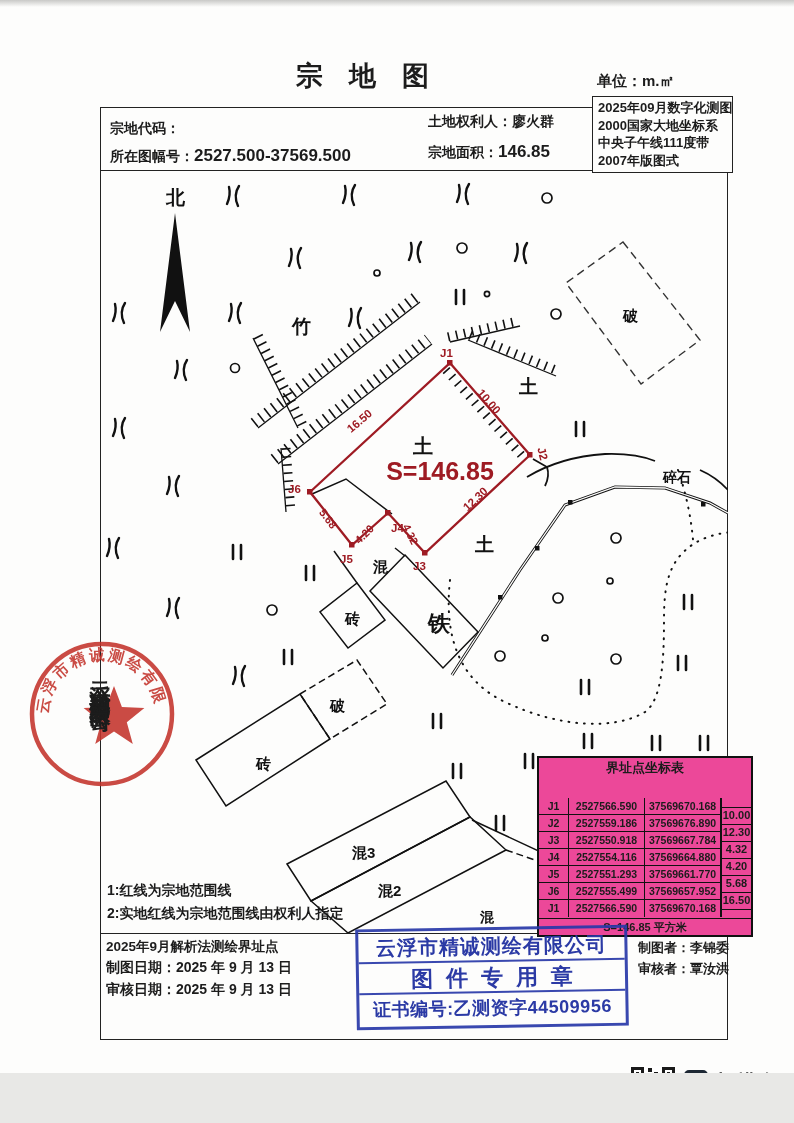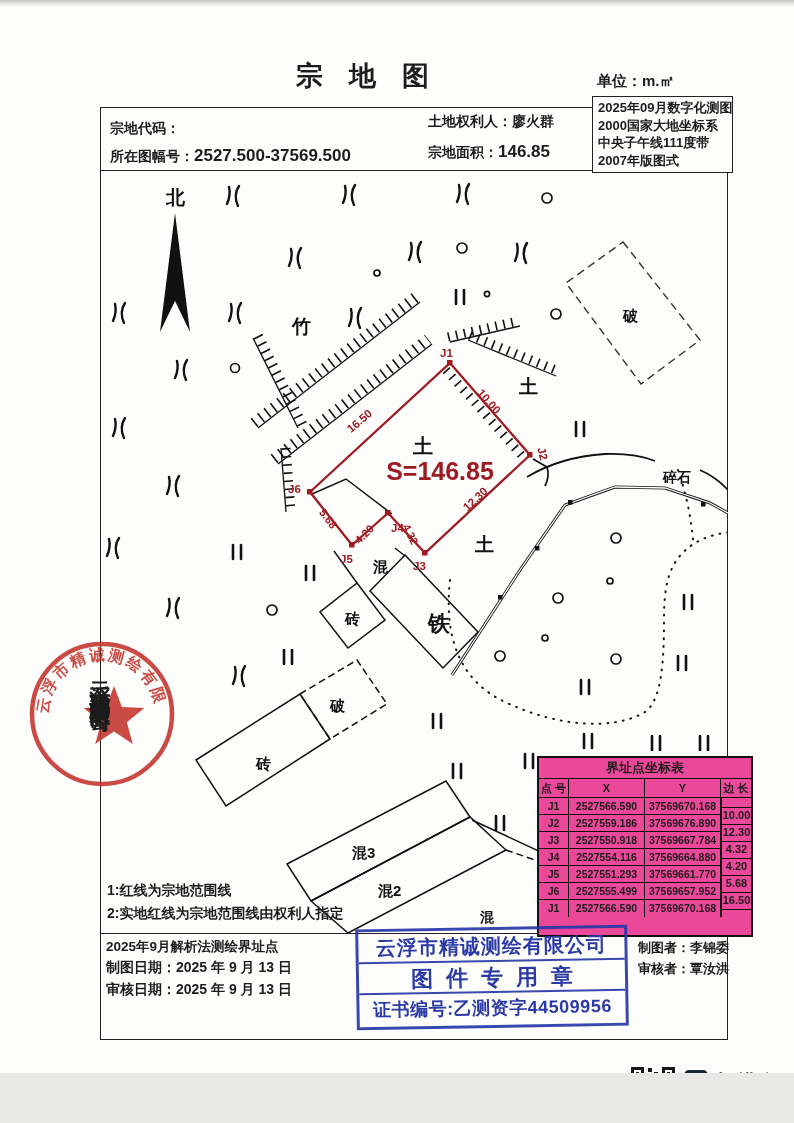--- a/index.html
+++ b/index.html
@@ -253,26 +253,20 @@
       <text transform="translate(478,502) rotate(-43)" text-anchor="middle" class="red" font-size="11.5">12.30</text>
       <text transform="translate(407,536) rotate(63)" text-anchor="middle" class="red" font-size="11">4.32</text>
       <text transform="translate(367,537) rotate(-44)" text-anchor="middle" class="red" font-size="11">4.20</text>
       <text transform="translate(325,521) rotate(53)" text-anchor="middle" class="red" font-size="11">5.68</text>
       <text x="440" y="480" text-anchor="middle" class="red" font-size="25">S=146.85</text>
     </g>
   </svg>
 
   <div id="coord-table" class="abs">
     <div id="tbl-title">界址点坐标表</div>
-    <div id="tbl-head">
-      <span class="c0">点 号</span>
-      <span class="c1">X</span>
-      <span class="c2">Y</span>
-      <span class="c3">边 长</span>
-    </div>
     <div id="tbl-rows">
       <div class="trow">
           <span class="c0">J1</span>
           <span class="c1">2527566.590</span>
           <span class="c2">37569670.168</span>
         </div>
       <div class="trow">
           <span class="c0">J2</span>
           <span class="c1">2527559.186</span>
           <span class="c2">37569676.890</span>
@@ -311,20 +305,21 @@
       <div class="esep" style="top:76.5px"></div>
         <div class="esep" style="top:93.5px"></div>
       <div class="esep" style="top:110.5px"></div>
       <span class="ev" style="top:8.5px">10.00</span>
       <span class="ev" style="top:25.5px">12.30</span>
       <span class="ev" style="top:42.5px">4.32</span>
       <span class="ev" style="top:59.5px">4.20</span>
       <span class="ev" style="top:76.5px">5.68</span>
       <span class="ev" style="top:93.5px">16.50</span>
     </div>
+    <div id="tbl-foot">S=146.85 平方米</div>
   </div>
 
   <svg id="red-stamp" class="abs" width="164" height="164" viewBox="-82 -82 164 164">
     <circle cx="0" cy="0" r="70" fill="none" stroke="#c3332b" stroke-width="4.5"></circle>
     <polygon transform="translate(12,4)" points="0,-32 7.9,-10.9 30.4,-9.9 12.8,4.2 18.8,25.9 0,13.5 -18.8,25.9 -12.8,4.2 -30.4,-9.9 -7.9,-10.9" fill="#c3332b"></polygon>
     <defs>
         <path id="ringpath" d="M -54,0 A 54,54 0 1 1 54,0"></path>
       </defs>
     <text font-size="15.5" fill="#c3332b" font-weight="700" letter-spacing="2.5">
       <textPath href="#ringpath" startOffset="0">云浮市精诚测绘有限公司</textPath>

